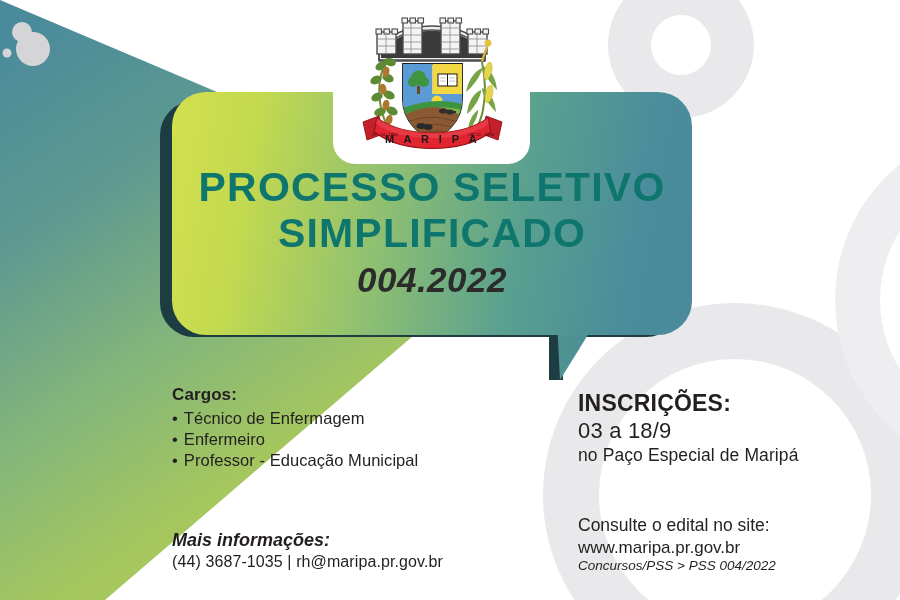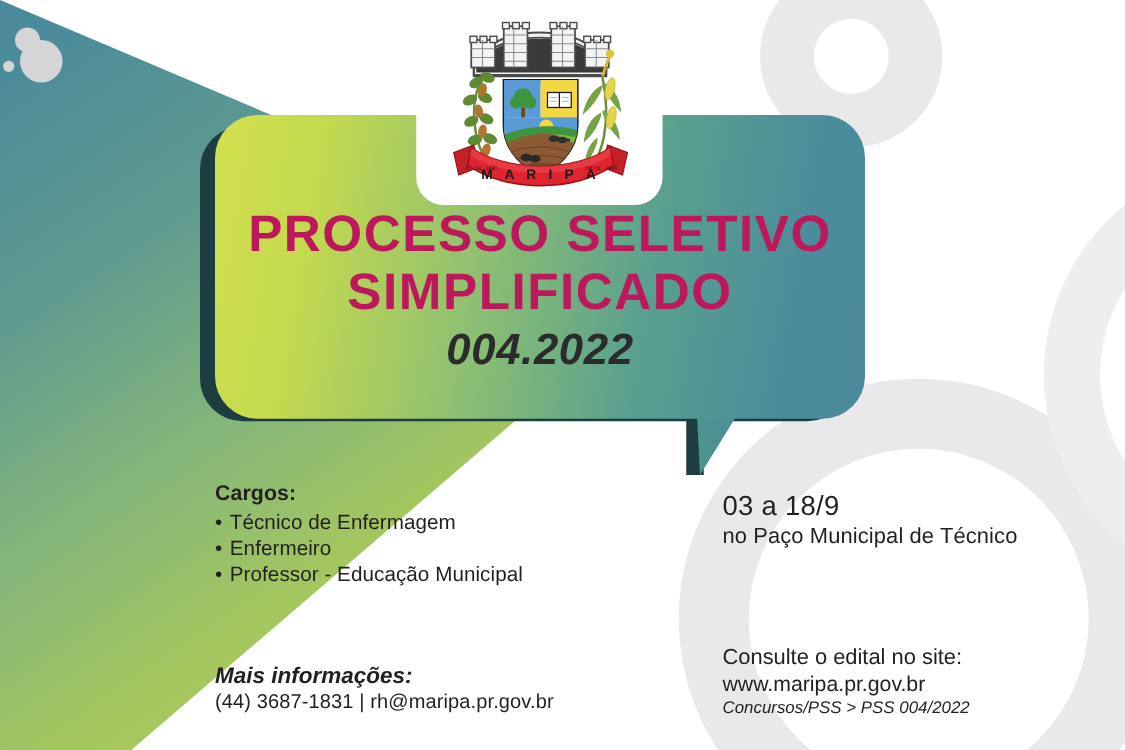--- a/index.html
+++ b/index.html
@@ -42,21 +42,21 @@
   }
 
   
   .bubble-text{
     position:absolute;left:172px;top:92px;width:520px;height:243px;z-index:8;
     display:flex;flex-direction:column;align-items:center;justify-content:center;
     text-align:center;color:#2b2b2b;
   }
   .t-line1,.t-line2{
     font-weight:bold;font-size:41px;letter-spacing:1.2px;line-height:1.12;
-    margin:0;color:#be185d;
+    margin:0;color:#0f766e;
   }
   .t-line1{margin-top:38px;}
   .t-num{
     font-style:italic;font-weight:bold;font-size:35px;letter-spacing:0.5px;
     margin-top:3px;color:#2b2b2b;
   }
 
   
   .col-left{position:absolute;left:172px;top:385px;width:330px;z-index:9;color:#231f20;}
   .col-left .head{font-weight:bold;font-size:17px;letter-spacing:0.1px;margin:0 0 3px 0;}
@@ -292,26 +292,27 @@
     <div class="head">Cargos:</div>
     <ul>
       <li>Técnico de Enfermagem</li>
       <li>Enfermeiro</li>
       <li>Professor - Educação Municipal</li>
     </ul>
   </div>
 
   <div class="info-block">
     <div class="head">Mais informações:</div>
-    <div class="line">(44) 3687-1831  |  rh@maripa.pr.gov.br</div>
+    <div class="line">(44) 3687-1035  |  rh@maripa.pr.gov.br</div>
   </div>
 
   <div class="col-right">
+    <div class="insc-head">INSCRIÇÕES:</div>
     <div class="insc-dates">03 a 18/9</div>
-    <div class="insc-place">no Paço Municipal de Técnico</div>
+    <div class="insc-place">no Paço Especial de Maripá</div>
   </div>
 
   <div class="edital-block">
     <div class="head">Consulte o edital no site:</div>
     <div class="site">www.maripa.pr.gov.br</div>
     <div class="path">Concursos/PSS &gt; PSS 004/2022</div>
   </div>
 
 </div>
 

